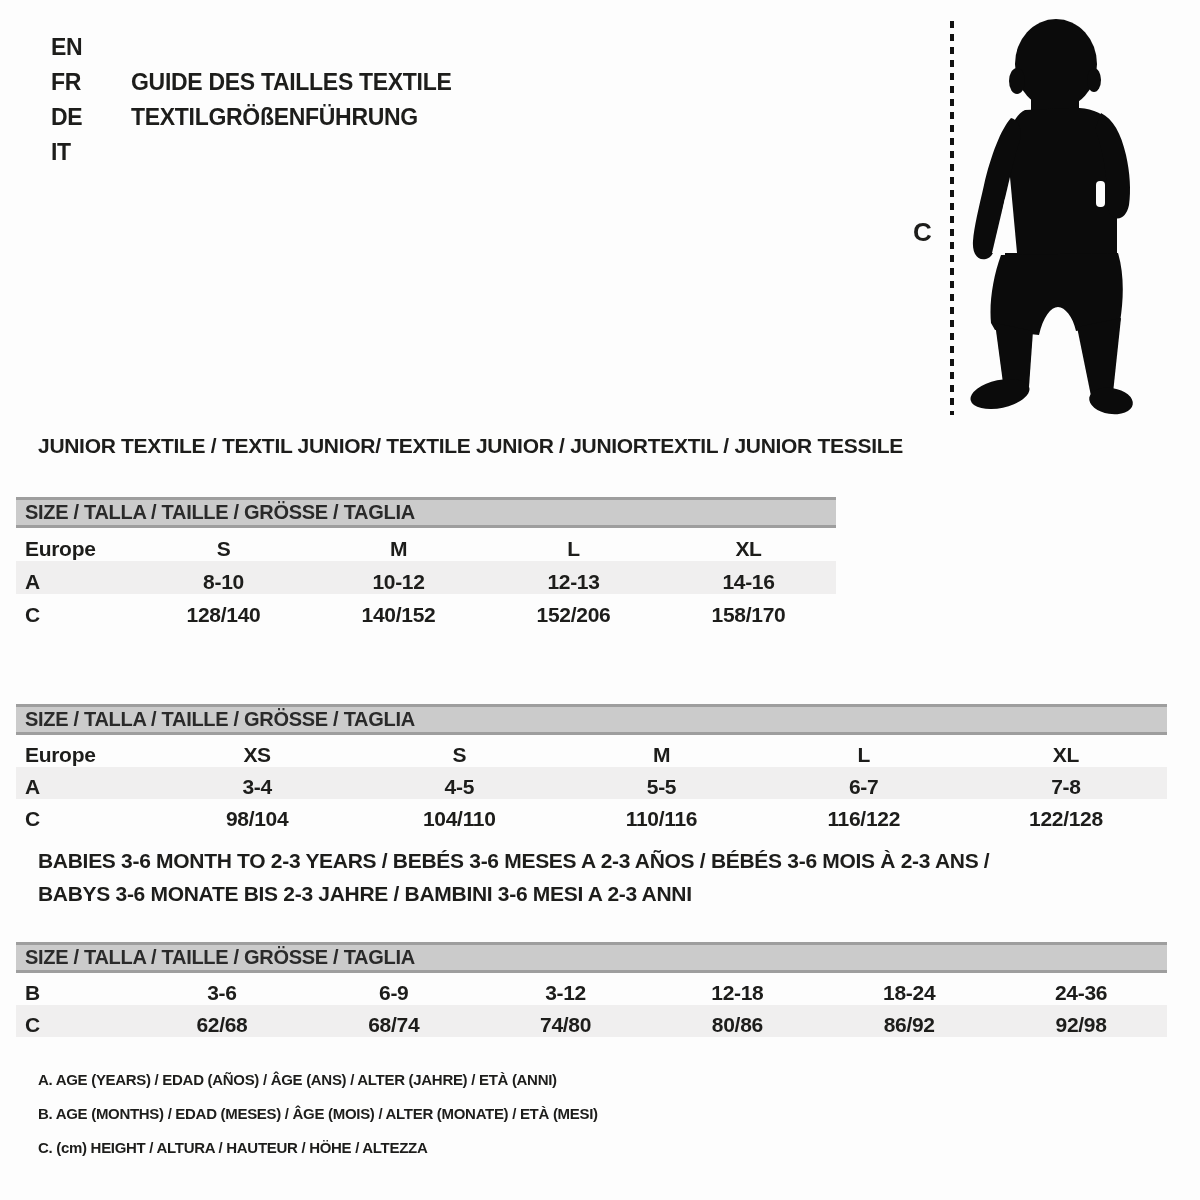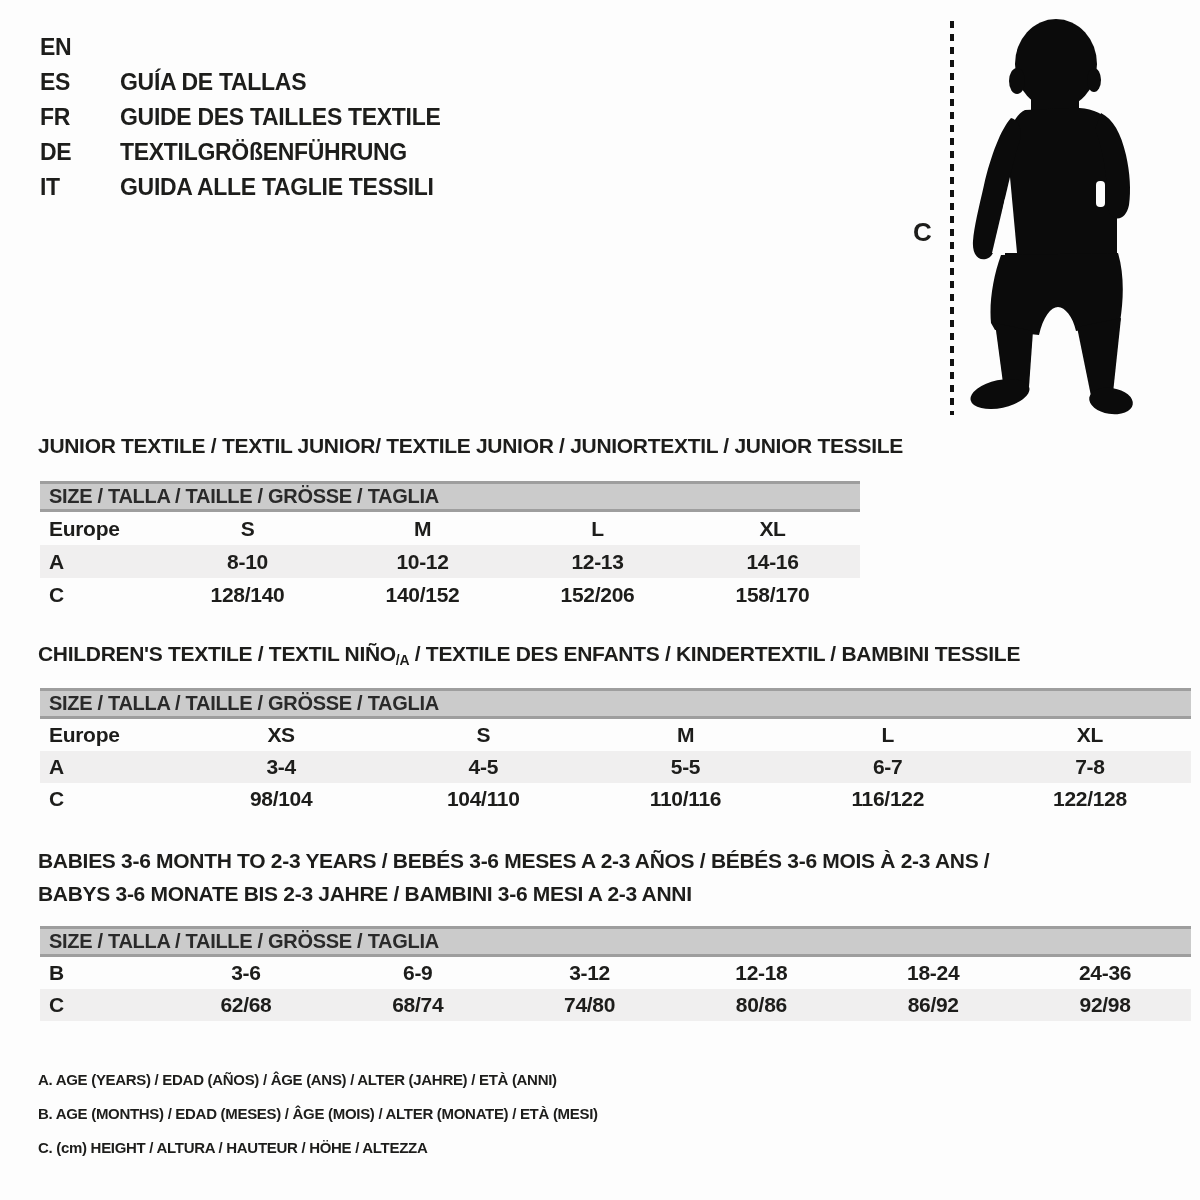--- a/index.html
+++ b/index.html
@@ -6,45 +6,45 @@
   body{
     width:1200px;height:1200px;
     background:#ffffff;
     font-family:"Liberation Sans","DejaVu Sans",sans-serif;
     font-weight:700;
     color:#1d1d1b;
   }
   .page{position:relative;width:1200px;height:1200px;background:#fdfdfd;overflow:hidden;}
 
   
-  .lang-block{position:absolute;left:40px;top:30px;}
+  .lang-block{position:absolute;left:51px;top:30px;}
   .lang-row{display:flex;height:35px;align-items:center;font-size:23px;letter-spacing:-0.3px;white-space:nowrap;}
   .lang-code{width:80px;}
 
   
   .figure-svg{position:absolute;left:905px;top:15px;}
   .height-label{position:absolute;left:913px;top:217px;font-size:26px;}
 
   
   .sec-title{position:absolute;left:38px;font-size:21px;letter-spacing:-0.3px;white-space:nowrap;}
   .title-sub{font-size:14px;vertical-align:-4px;}
 
   
-  .tbl{position:absolute;left:40px;}
+  .tbl{position:absolute;left:16px;margin-top:16px;}
   .t1{width:820px;}
   .t2{width:1151px;}
   .t3{width:1151px;}
   .bar{
     height:31px;box-sizing:border-box;
     background:#cbcbcb;
     border-top:3px solid #9e9e9e;border-bottom:3px solid #9e9e9e;
     display:flex;align-items:center;padding-left:9px;
     font-size:20px;letter-spacing:-0.3px;color:#2a2a2a;white-space:nowrap;
   }
-  .row{display:flex;align-items:center;font-size:21px;letter-spacing:-0.3px;}
+  .row{display:flex;align-items:flex-end;font-size:21px;letter-spacing:-0.3px;}
   .t1 .row{height:33px;}
   .t2 .row{height:32px;}
   .t3 .row{height:32px;}
   .row.shaded{background:#f0efef;}
   .c0{box-sizing:border-box;padding-left:9px;}
   .t1 .c0{width:120px;}
   .t2 .c0{width:140px;}
   .t3 .c0{width:120px;}
   .cc{flex:1;text-align:center;}
 
@@ -55,34 +55,29 @@
 </head>
 <body>
 
 <div class="page">
 
   <div class="lang-block">
     <div class="lang-row">
       <span class="lang-code">EN</span>
     </div>
     <div class="lang-row">
-      <span class="lang-code">ES</span>
-      <span class="lang-label">GUÍA DE TALLAS</span>
-    </div>
-    <div class="lang-row">
       <span class="lang-code">FR</span>
       <span class="lang-label">GUIDE DES TAILLES TEXTILE</span>
     </div>
     <div class="lang-row">
       <span class="lang-code">DE</span>
       <span class="lang-label">TEXTILGRÖßENFÜHRUNG</span>
     </div>
     <div class="lang-row">
       <span class="lang-code">IT</span>
-      <span class="lang-label">GUIDA ALLE TAGLIE TESSILI</span>
     </div>
   </div>
 
   <svg class="figure-svg" width="245" height="405" viewBox="0 0 245 405">
     <line x1="47" y1="6" x2="47" y2="400" stroke="#111111" stroke-width="4" stroke-dasharray="7 6"></line>
     <g fill="#0b0b0b">
 
       <ellipse cx="151" cy="49" rx="41" ry="45"></ellipse>
 
       <ellipse cx="112" cy="66" rx="8" ry="13"></ellipse>
@@ -133,23 +128,20 @@
     </div>
     <div class="row">
       <span class="c0">C</span>
       <span class="cc">128/140</span>
       <span class="cc">140/152</span>
       <span class="cc">152/206</span>
       <span class="cc">158/170</span>
     </div>
   </div>
 
-  <div class="sec-title" style="top:642px;">
-    <span>CHILDREN'S TEXTILE / TEXTIL NIÑO</span><span class="title-sub">/A</span><span> / TEXTILE DES ENFANTS / KINDERTEXTIL / BAMBINI TESSILE</span>
-  </div>
   <div class="tbl t2" style="top:688px;">
     <div class="bar">
       <span>SIZE / TALLA / TAILLE / GRÖSSE / TAGLIA</span>
     </div>
     <div class="row">
       <span class="c0">Europe</span>
       <span class="cc">XS</span>
       <span class="cc">S</span>
       <span class="cc">M</span>
       <span class="cc">L</span>

